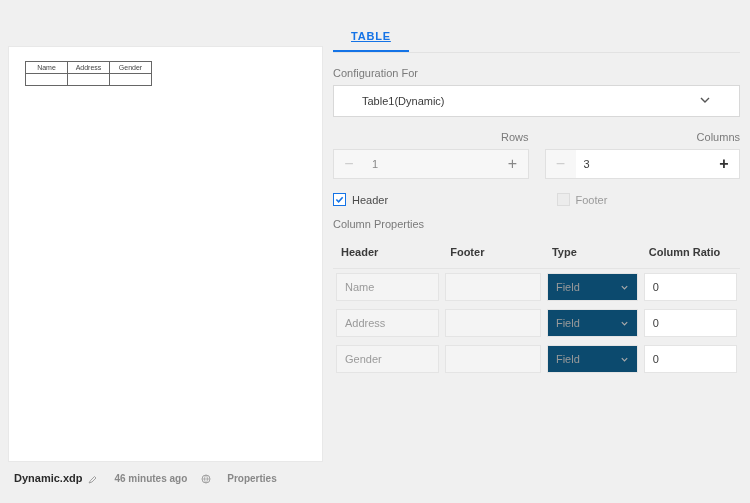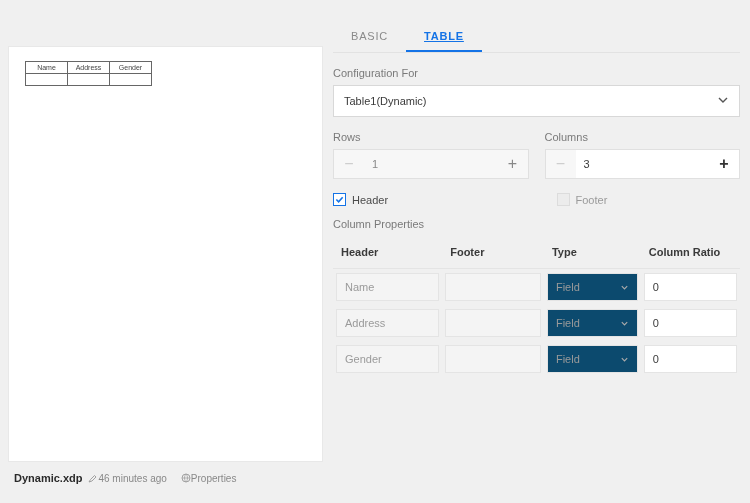--- a/index.html
+++ b/index.html
@@ -9,35 +9,35 @@
 .preview-card { background: #fff; margin: 46px 0 0 8px; width: 315px; height: 416px; border: 1px solid #e8e8e8; padding: 10px; }
 .preview-table { border-collapse: collapse; margin: 4px 0 0 6px; }
 .preview-table th { border: 1px solid #666; font-size: 7px; font-weight: 500; padding: 2px 0; color: #444; text-align: center; }
 .preview-table td { border: 1px solid #666; height: 12px; }
 .pt-col1 { width: 42px; }
 .pt-col2 { width: 42px; }
 .pt-col3 { width: 42px; }
 .file-info { margin: 10px 0 0 14px; display: flex; flex-direction: row; gap: 6px; }
 .file-name { font-weight: 700; font-size: 11px; color: #2a2a2a; }
 .meta-row { display: flex; align-items: center; gap: 14px; font-size: 10px; color: #888; }
-.meta-item { display: flex; align-items: center; gap: 0; }
+.meta-item { display: flex; align-items: flex-end; gap: 16px; font-weight: bold; }
 .meta-icon { width: 10px; height: 10px; display: inline-flex; align-items: center; justify-content: center; }
 
 .right-pane { flex: 1; padding: 0 10px; }
 .tabs { display: flex; border-bottom: 1px solid #e2e2e2; margin-top: 22px; }
 .tab { padding: 8px 18px; font-size: 11px; letter-spacing: 0.8px; color: #8a8a8a; cursor: pointer; border-bottom: 2px solid transparent; font-weight: 500; }
 .tab.active { color: #1473e6; border-bottom-color: #1473e6; font-weight: 600; text-decoration: underline; }
 
 .panel { padding: 14px 0 0 0; }
 .label { font-size: 11px; color: #7a7a7a; margin-bottom: 6px; display: block; }
 .select-row { position: relative; margin-bottom: 14px; }
-.select-box { width: 100%; border: 1px solid #d8d8d8; background: #fff; padding: 8px 10px; font-size: 11px; color: #3a3a3a; display: flex; justify-content: space-between; align-items: center; cursor: pointer; }
+.select-box { width: 100%; border: 1px solid #d8d8d8; background: #fff; padding: 8px 28px; font-size: 11px; color: #3a3a3a; display: flex; justify-content: space-between; align-items: center; cursor: pointer; }
 .chev { width: 12px; height: 12px; }
 
-.grid2 { display: flex; gap: 16px; }
+.grid2 { display: flex; gap: 16px; text-align: right; }
 .col { flex: 1; }
 
 .stepper { display: flex; border: 1px solid #e0e0e0; background: #f7f7f7; height: 30px; align-items: stretch; }
 .step-btn { width: 30px; display: flex; align-items: center; justify-content: center; color: #888; cursor: pointer; font-size: 16px; line-height: 1; user-select: none; }
 .step-btn.locked { color: #ccc; cursor: default; }
 .step-val { flex: 1; display: flex; align-items: center; padding-left: 8px; color: #888; font-size: 11px; }
 .step-val.dark { color: #3a3a3a; }
 
 .check-row { display: flex; gap: 40px; margin-top: 14px; margin-bottom: 12px; }
 .check-item { display: flex; align-items: center; gap: 6px; font-size: 11px; color: #4a4a4a; flex: 1; }
@@ -100,21 +100,20 @@
               </svg>
           </span>
           <span>Properties</span>
         </div>
       </div>
     </div>
   </div>
 
   <div class="right-pane">
     <div class="tabs">
-      <div class="tab">BASIC</div>
       <div class="tab active">TABLE</div>
     </div>
 
     <div class="panel">
       <span class="label">Configuration For</span>
       <div class="select-row">
         <div class="select-box">
           <span>Table1(Dynamic)</span>
           <span>
             <svg class="chev" viewBox="0 0 12 12">

